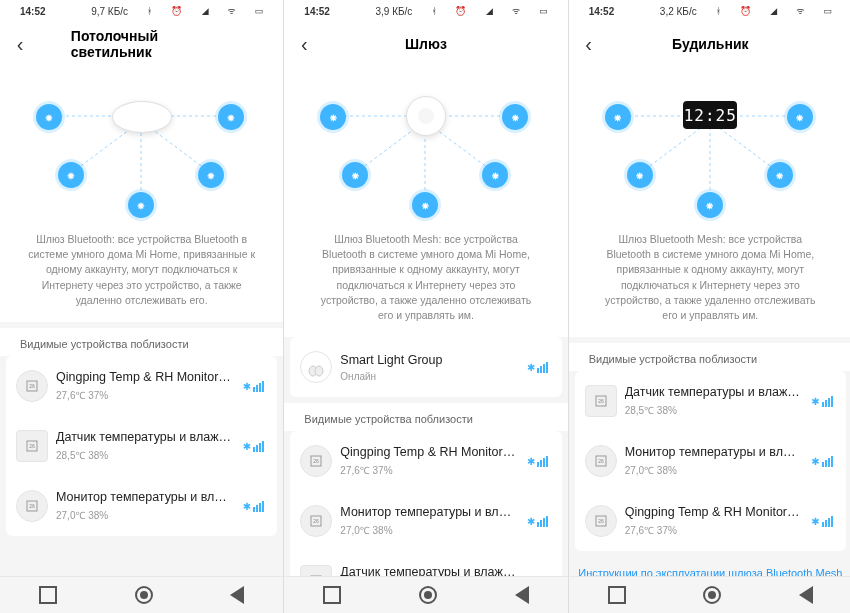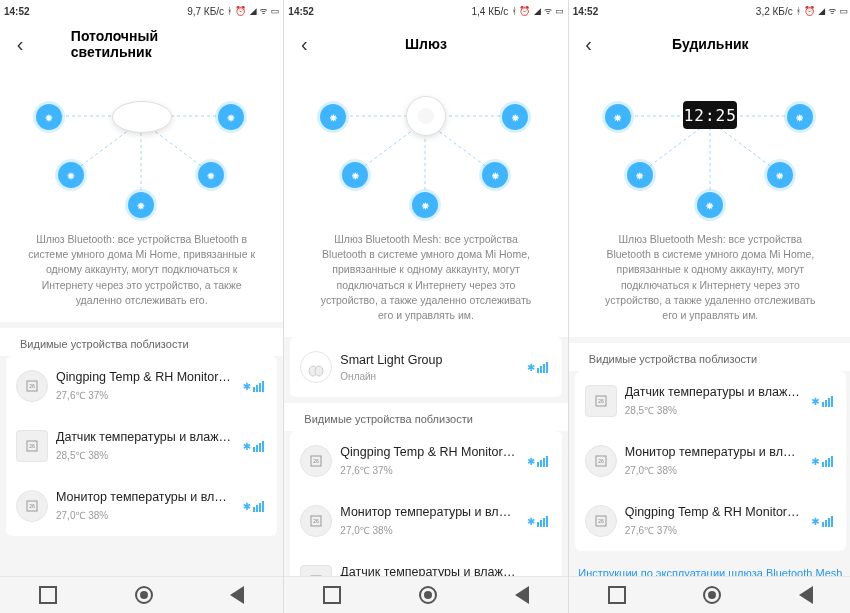--- a/index.html
+++ b/index.html
@@ -1,22 +1,22 @@
 <!DOCTYPE html>
 <html><head>
 <meta charset="utf-8">
 <style>
   html, body { margin: 0; padding: 0; font-family: -apple-system, Helvetica, Arial, sans-serif; }
   body { width: 850px; height: 613px; display: flex; background: #fff; overflow: hidden; }
   .screen { width: 283.33px; height: 613px; display: flex; flex-direction: column; background: #f5f5f5; position: relative; border-right: 1px solid #ddd; }
   .screen:last-child { border-right: none; }
-  .statusbar { height: 22px; display: flex; align-items: center; padding: 0 4px; font-size: 10px; background: #fff; color: #333; }
+  .statusbar { height: 22px; display: flex; align-items: center; padding: 0 20px; font-size: 10px; background: #fff; color: #333; }
   .statusbar .time { font-weight: 600; }
   .statusbar .spacer { flex: 1; }
-  .statusbar .right { display: flex; align-items: center; gap: 3px; }
+  .statusbar .right { display: flex; align-items: center; gap: 19px; }
   .status-icon { font-size: 9px; line-height: 1; }
   .header { height: 44px; display: flex; align-items: center; background: #fff; position: relative; }
   .back-btn { width: 40px; height: 44px; display: flex; align-items: center; justify-content: center; font-size: 20px; color: #333; font-weight: 300; cursor: pointer; }
   .title { position: absolute; left: 50%; transform: translateX(-50%); font-size: 14px; font-weight: 700; color: #000; }
   .hero { height: 160px; background: #fff; position: relative; }
   .bt-node { position: absolute; width: 26px; height: 26px; border-radius: 50%; background: #40b5ff; display: flex; align-items: center; justify-content: center; color: #fff; font-weight: 700; font-size: 11px; box-shadow: 0 0 0 3px rgba(64,181,255,0.2); }
   .hero svg.lines { position: absolute; left: 0; top: 0; width: 100%; height: 100%; }
   .device-center { position: absolute; left: 50%; top: 35px; transform: translateX(-50%); width: 58px; height: 30px; border-radius: 50%/50%; background: #fff; border: 1px solid #e0e0e0; box-shadow: 0 2px 6px rgba(0,0,0,0.12); }
   .device-round { position: absolute; left: 50%; top: 30px; transform: translateX(-50%); width: 38px; height: 38px; border-radius: 50%; background: #fff; border: 1px solid #e0e0e0; box-shadow: 0 2px 6px rgba(0,0,0,0.12); }
   .device-round::after { content:""; position:absolute; left:11px; top:11px; width:16px; height:16px; border-radius:50%; background:#f6f6f6; }
@@ -175,21 +175,21 @@
     <div class="nav-sq"></div>
     <div class="nav-circ"></div>
     <div class="nav-tri"></div>
   </div>
 </div>
 <div class="screen">
   <div class="statusbar">
     <span class="time">14:52</span>
     <span class="spacer"></span>
     <span class="right">
-      <span>1,4 КБ/с</span>
+      <span>3,9 КБ/с</span>
       <span class="status-icon">ᚼ</span>
       <span class="status-icon">⏰</span>
       <span class="status-icon">◢</span>
       <span class="status-icon">ᯤ</span>
       <span class="status-icon">▭</span>
     </span>
   </div>
   <div class="header">
     <div class="back-btn">‹</div>
     <div class="title">Шлюз</div>

